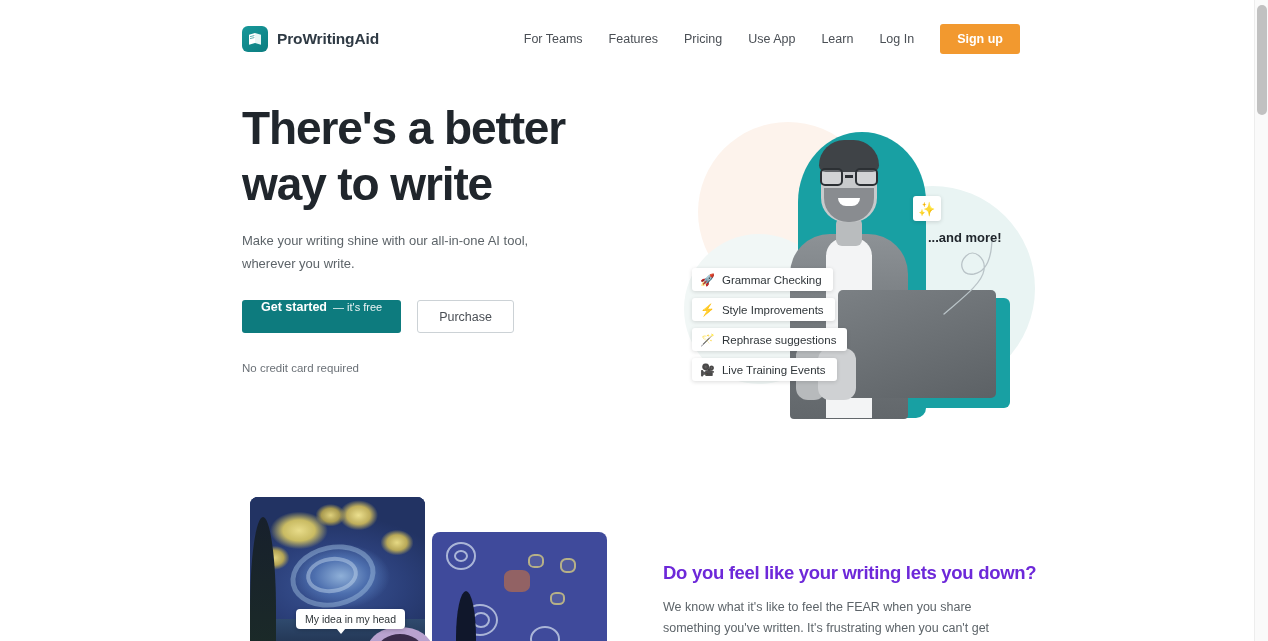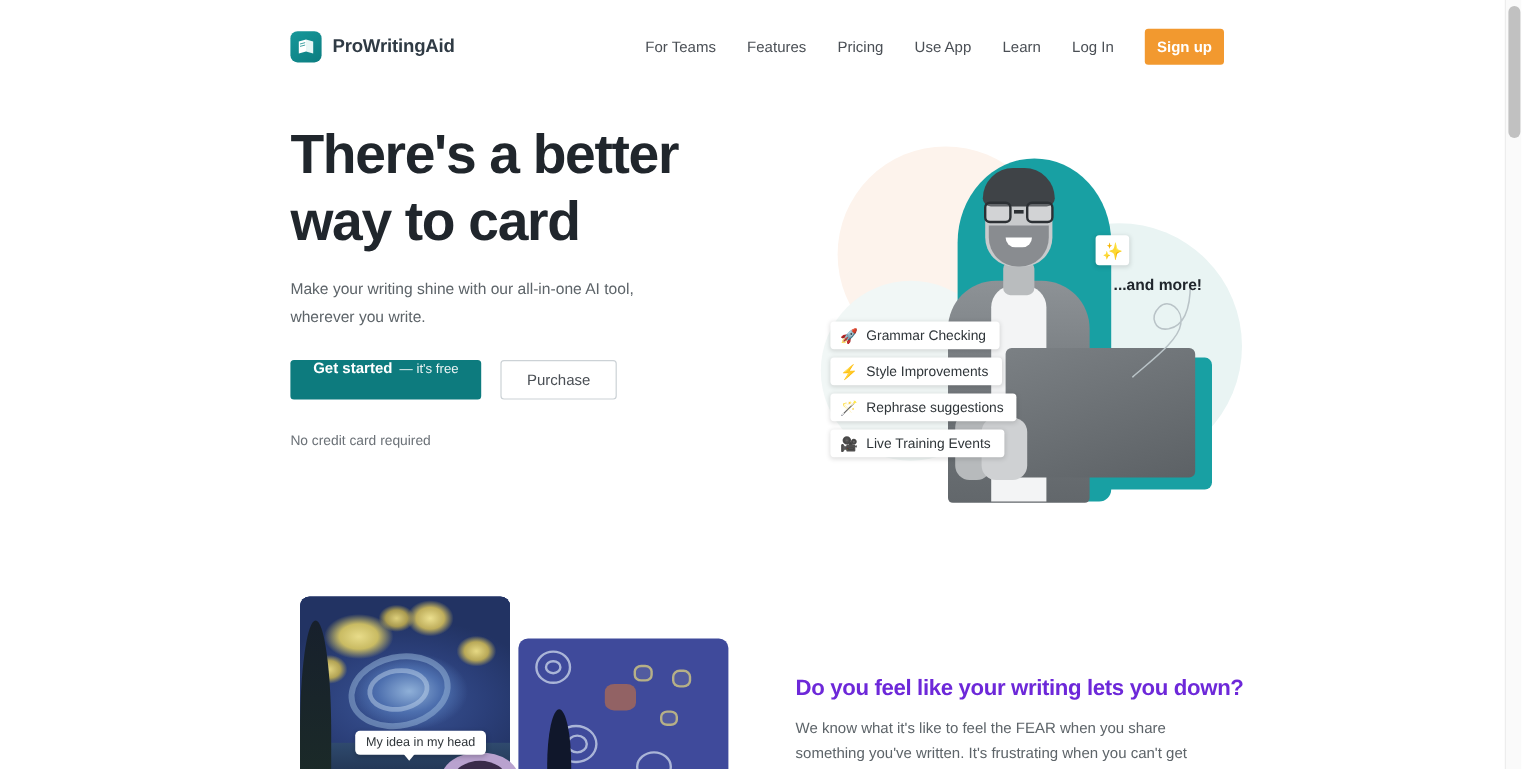--- a/index.html
+++ b/index.html
@@ -82,21 +82,21 @@
     white-space: nowrap;
     cursor: pointer;
     text-decoration: none;
   }
   .nav-cta {
     margin-left: 13px;
     background: #f2992f;
     color: #ffffff;
     font-size: 12.5px;
     font-weight: bold;
-    padding: 8px 10px;
+    padding: 8px 17px;
     border-radius: 3px;
     border: none;
     cursor: pointer;
     white-space: nowrap;
     font-family: "Liberation Sans", sans-serif;
   }
 
   
   #hero {
     position: absolute;
@@ -553,21 +553,21 @@
         <a class="nav-link">Log In</a>
         <button class="nav-cta">Sign up</button>
       </nav>
 
     </header>
 
     <section id="hero">
 
       <div id="hero-copy">
         <h1 id="hero-title">There's a better
-way to card</h1>
+way to write</h1>
         <p id="hero-sub">Make your writing shine with our all-in-one AI tool, wherever you write.</p>
 
         <div id="hero-actions">
           <button class="btn-primary">
             <span class="bp-main">Get started</span>
             <span class="bp-sub">— it's free</span>
           </button>
           <button class="btn-secondary">Purchase</button>
         </div>
 

